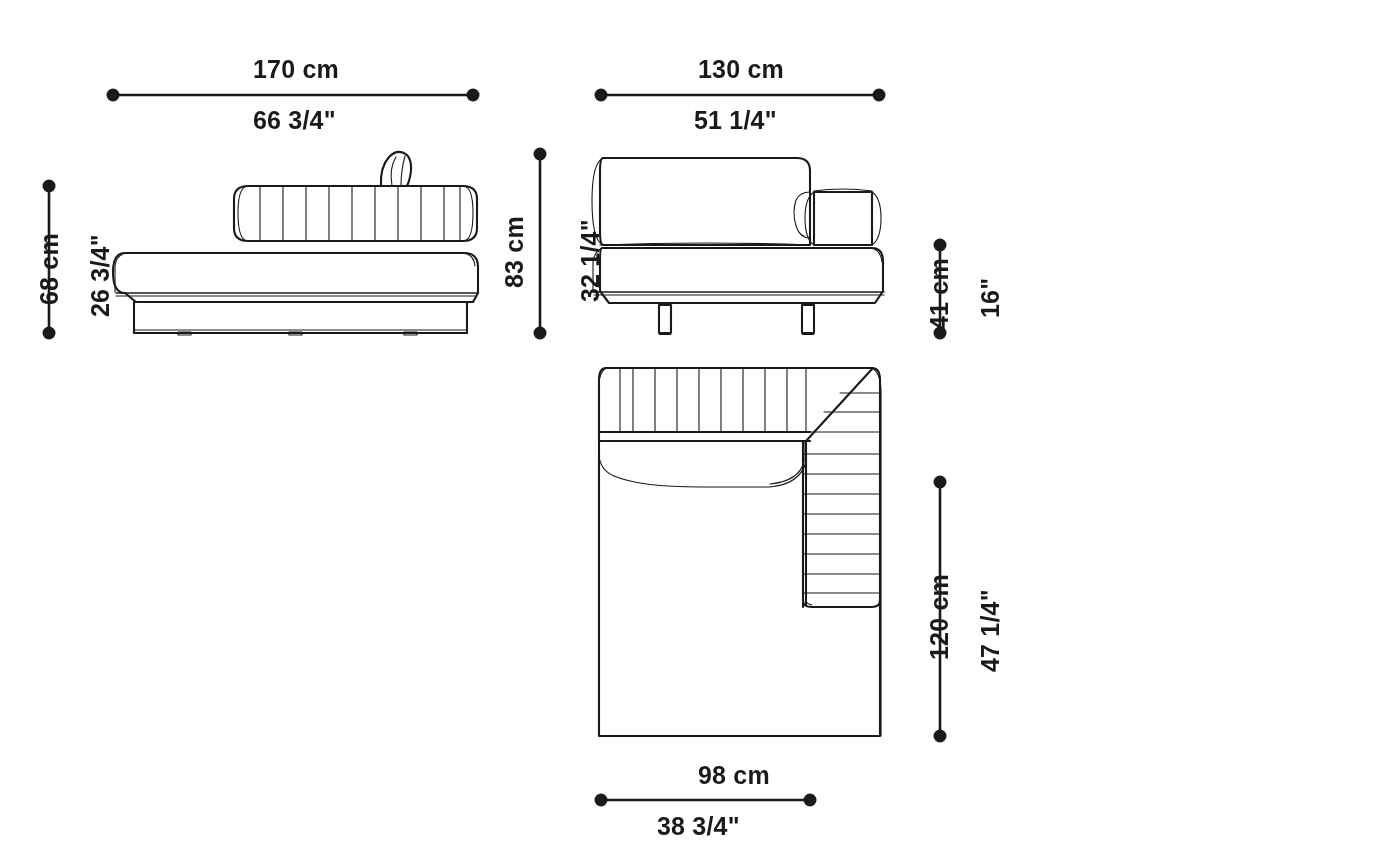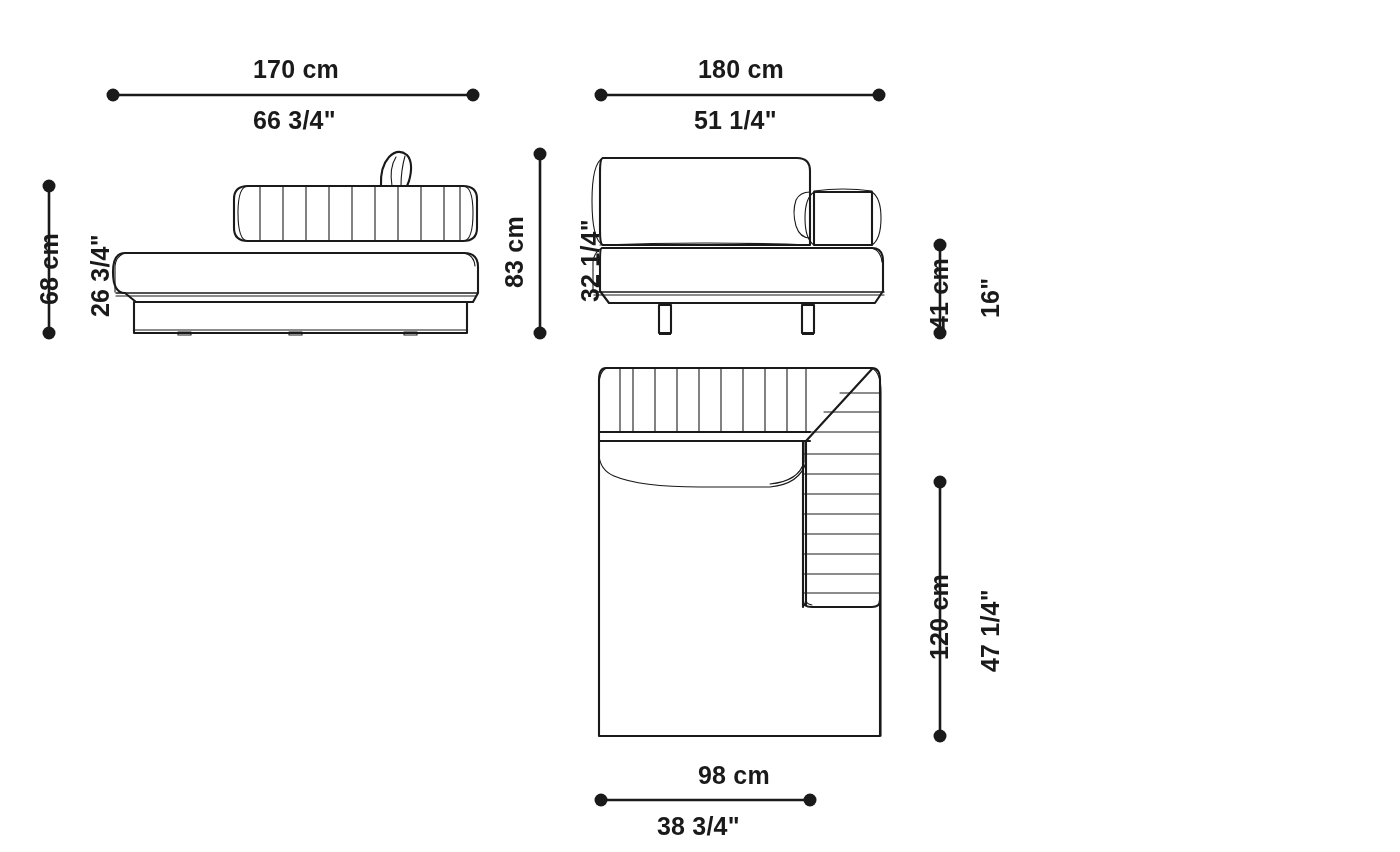--- a/index.html
+++ b/index.html
@@ -258,21 +258,21 @@
       <path class="lnt" d="M 804,441 L 804,462 Q 799,481 770,484"></path>
     </g>
   </svg>
 
   <div class="dim-label" style="left:253px; top:55px;">170 cm</div>
   <div class="dim-label" style="left:253px; top:106px;">66 3/4"</div>
 
   <div class="dim-label rot" style="left:35px; top:305px; transform:rotate(-90deg);">68 cm</div>
   <div class="dim-label rot" style="left:86px; top:317px; transform:rotate(-90deg);">26 3/4"</div>
 
-  <div class="dim-label" style="left:698px; top:55px;">180 cm</div>
+  <div class="dim-label" style="left:698px; top:55px;">130 cm</div>
   <div class="dim-label" style="left:694px; top:106px;">51 1/4"</div>
 
   <div class="dim-label rot" style="left:500px; top:288px; transform:rotate(-90deg);">83 cm</div>
   <div class="dim-label rot" style="left:576px; top:302px; transform:rotate(-90deg);">32 1/4"</div>
 
   <div class="dim-label rot" style="left:925px; top:330px; transform:rotate(-90deg);">41 cm</div>
   <div class="dim-label rot" style="left:976px; top:318px; transform:rotate(-90deg);">16"</div>
 
   <div class="dim-label rot" style="left:925px; top:660px; transform:rotate(-90deg);">120 cm</div>
   <div class="dim-label rot" style="left:976px; top:672px; transform:rotate(-90deg);">47 1/4"</div>

